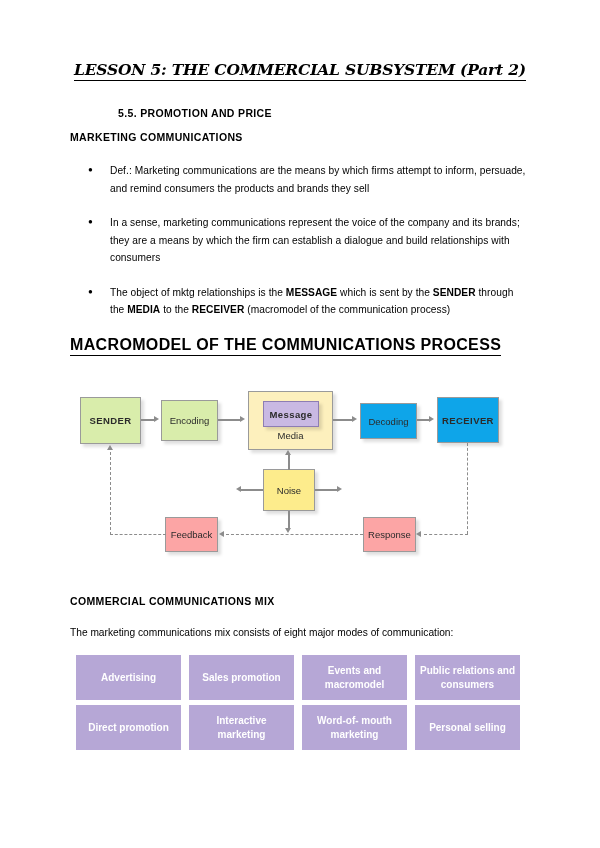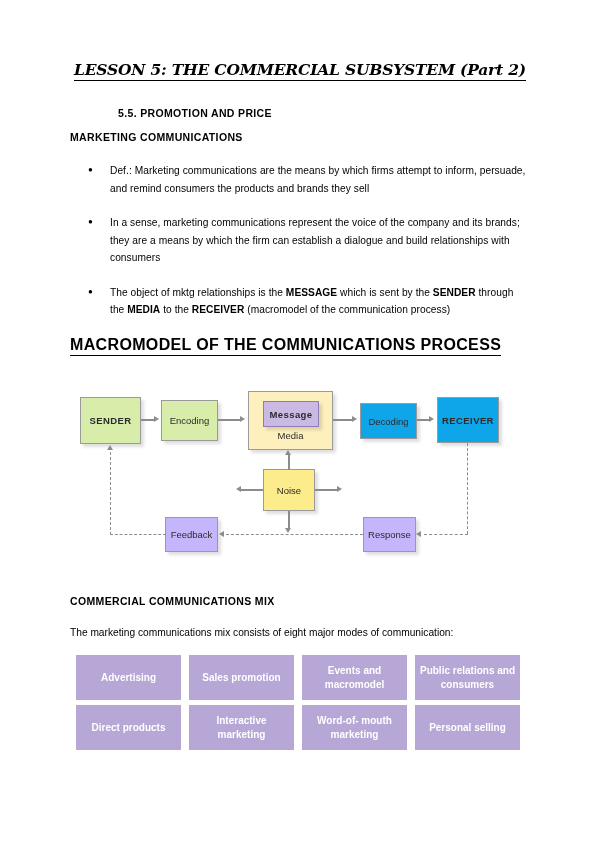--- a/index.html
+++ b/index.html
@@ -122,21 +122,21 @@
     justify-content: center;
     text-align: center;
     font-size: 9.5px;
     color: #2b2b2b;
     box-shadow: 3px 3px 3px rgba(0,0,0,0.13);
   }
   .node.green  { background: #d9edab; }
   .node.blue   { background: #0ea5e9; }
   .node.yellow { background: #fdec8c; }
   .node.cream  { background: #fdf0bd; }
-  .node.salmon { background: #c4b5fd; }
+  .node.salmon { background: #fca5a5; }
   .node.purple { background: #c9b9e3; }
   .node.bold   { font-weight: bold; letter-spacing: 0.4px; }
 
   #node-sender   { left: 80px;  top: 397px; width: 61px;  height: 47px; }
   #node-encoding { left: 161px; top: 400px; width: 57px;  height: 41px; }
   #node-media    { left: 248px; top: 391px; width: 85px;  height: 59px; }
   #node-message  { left: 263px; top: 401px; width: 56px;  height: 26px;
                    border: 1px solid #8d7db3; }
   #label-media   { position: absolute; left: 248px; top: 430px; width: 85px;
                    text-align: center; font-size: 9.5px; color: #2b2b2b; }
@@ -302,20 +302,20 @@
   <div class="para">The marketing communications mix consists of eight major modes of communication:</div>
 
   <div class="mix-grid">
     <div class="mix-row">
       <div class="mix-cell">Advertising</div>
       <div class="mix-cell">Sales promotion</div>
       <div class="mix-cell">Events and macromodel</div>
       <div class="mix-cell">Public relations and consumers</div>
     </div>
     <div class="mix-row">
-      <div class="mix-cell">Direct products</div>
+      <div class="mix-cell">Direct promotion</div>
       <div class="mix-cell">Interactive marketing</div>
       <div class="mix-cell">Word-of- mouth marketing</div>
       <div class="mix-cell">Personal selling</div>
     </div>
   </div>
 
 </div>
 
 </body></html>

